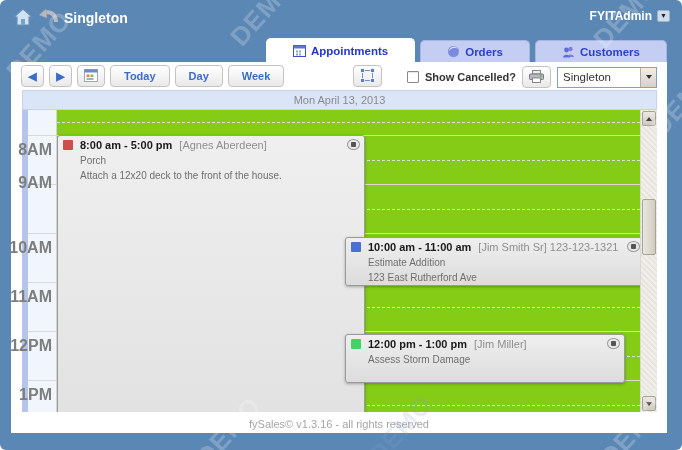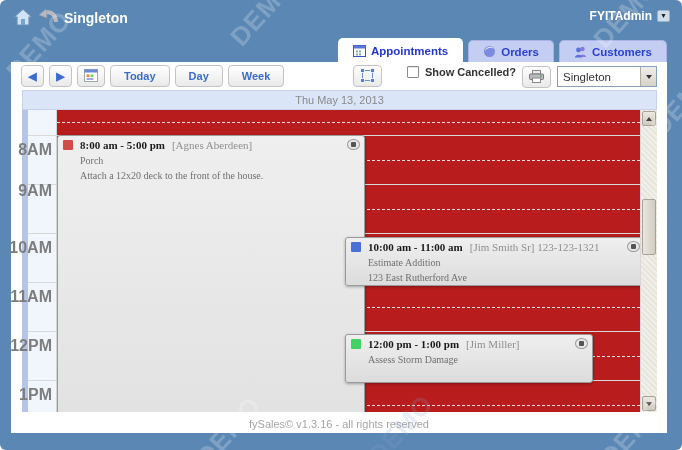--- a/index.html
+++ b/index.html
@@ -13,33 +13,33 @@
   .context-label { position:absolute; left:64px; top:10px; color:#fff; font-size:14px; font-weight:bold; }
   .page-title { position:absolute; left:0; right:0; top:3px; text-align:center; color:#fff;
                 font-size:23px; font-weight:bold; text-shadow:0 1px 2px rgba(0,0,0,0.25); }
   .user-menu { position:absolute; right:12px; top:9px; display:flex; align-items:center; gap:5px;
                color:#fff; font-size:12px; font-weight:bold; cursor:pointer; }
   .user-caret { display:inline-block; width:13px; height:12px; background:#cfdcea; border:1px solid #9fb4c8;
                 border-radius:2px; font-size:7px; line-height:10px; text-align:center; color:#223; }
 
   
   .tab-row { position:absolute; right:15px; bottom:0; display:flex; align-items:flex-end; gap:5px; }
-  .tab { height:22px; padding:0 14px; display:flex; align-items:center; gap:5px;
+  .tab { height:22px; padding:0 26px; display:flex; align-items:center; gap:5px;
          background:#c4cef2; border:1px solid #a9b4e4; border-bottom:none;
          border-radius:5px 5px 0 0; color:#2b3fd0; font-size:11.5px; font-weight:bold; cursor:pointer; }
   .tab.active { background:#fff; height:24px; color:#2436cf; border-color:#fff; }
   .tab svg { display:block; }
 
   
   .content { position:absolute; left:11px; top:62px; width:656px; height:371px; background:#fff; }
 
   
   .toolbar { position:absolute; left:0; right:0; top:0; height:28px; }
   .tb-left { position:absolute; left:10px; top:3px; display:flex; gap:5px; align-items:center; }
-  .tb-right { position:absolute; right:10px; top:4px; display:flex; gap:6px; align-items:flex-start; }
+  .tb-right { position:absolute; right:10px; top:4px; display:flex; gap:6px; align-items:center; }
   .tb-btn { height:22px; min-width:23px; padding:0 6px; background:linear-gradient(#ffffff,#e9e9e9);
             border:1px solid #c3c3c3; border-radius:4px; color:#3a6dcb; font-size:11px; font-weight:bold;
             display:flex; align-items:center; justify-content:center; cursor:pointer; }
   .tb-btn.text { padding:0 13px; }
   .tb-arrow { font-size:11px; line-height:1; }
   .expand-btn { margin-left:64px; }
   .checkbox { width:12px; height:12px; background:#fff; border:1px solid #8a8a8a; border-radius:1px;
               box-shadow:inset 0 1px 1px rgba(0,0,0,0.1); cursor:pointer; }
   .cb-label { font-size:11px; font-weight:bold; color:#333; }
   .select { width:100px; height:21px; background:#fff; border:1px solid #8aa0b8; display:flex;
@@ -52,30 +52,30 @@
 
   
   .calendar { position:absolute; left:11px; top:28px; width:635px; height:322px; }
   .date-header { height:20px; background:#dbe5f8; border:1px solid #c9d2ec; text-align:center;
                  font-size:11px; color:#8a8a8a; line-height:19px; }
   .cal-body { position:absolute; top:20px; left:0; right:0; bottom:0; display:flex; }
   .gutter { width:35px; background:#f1f6fd; border-left:6px solid #b7c4ea; border-right:1px solid #d4d4d4;
             position:relative; }
   .gutter-line { position:absolute; left:0; right:0; height:0; border-top:1px solid #d9d9d9; }
   .time-label { position:absolute; right:4px; font-size:16px; font-weight:bold; color:#7d7d7d; }
-  .grid { flex:1; position:relative; background:#b91c1c; overflow:hidden;font-family:Liberation Serif, serif; }
+  .grid { flex:1; position:relative; background:#84cc16; overflow:hidden; }
   .hline { position:absolute; left:0; right:0; height:0; border-top:1px solid #d9d9d9; }
   .hline.dashed { border-top:1px dashed #dedede; }
 
   
   .appt { position:absolute; background:linear-gradient(#efefef,#dcdcdc); border:1px solid #9a9a9a;
           border-radius:3px; box-shadow:0 1px 3px rgba(0,0,0,0.3); padding:3px 5px; overflow:hidden; cursor:pointer; }
   .appt-1 { left:0;   top:25px;  width:308px; height:400px; z-index:1; }
   .appt-2 { left:288px; top:127px; width:300px; height:49px; z-index:2; }
-  .appt-3 { left:288px; top:224px; width:248px; height:49px; z-index:2; }
+  .appt-3 { left:288px; top:224px; width:280px; height:49px; z-index:2; }
   .appt-head { display:flex; align-items:center; gap:7px; white-space:nowrap; }
   .cat-square { width:10px; height:10px; border-radius:1px; flex:0 0 auto; }
   .appt-time { font-size:11px; font-weight:bold; color:#1a1a1a; }
   .appt-who { font-size:11px; color:#8f8f8f; overflow:hidden; }
   .note-icon { position:absolute; top:3px; right:4px; width:13px; height:11px; background:#e8e8e8;
                border:1px solid #9a9a9a; border-radius:50%; cursor:pointer; }
   .note-dot { position:absolute; left:3px; top:2px; width:5px; height:5px; background:#555; border-radius:1px; }
   .appt-line { margin-left:17px; margin-top:4px; font-size:10px; color:#6f6f6f; line-height:11px; white-space:nowrap; }
 
   
@@ -219,32 +219,32 @@
         <div class="select">
           <span class="select-value">Singleton</span>
           <span class="select-btn">
               <span class="tri-down-sm"></span>
             </span>
         </div>
       </div>
     </div>
 
     <div class="calendar">
-      <div class="date-header">Thu May 13, 2013</div>
+      <div class="date-header">Mon April 13, 2013</div>
       <div class="cal-body">
 
         <div class="gutter">
           <div class="gutter-line" style="top:25px"></div>
           <div class="gutter-line" style="top:74px"></div>
           <div class="gutter-line" style="top:123px"></div>
           <div class="gutter-line" style="top:172px"></div>
           <div class="gutter-line" style="top:221px"></div>
           <div class="gutter-line" style="top:270px"></div>
           <div class="time-label" style="top:31px">8AM</div>
-          <div class="time-label" style="top:72px">9AM</div>
+          <div class="time-label" style="top:64px">9AM</div>
           <div class="time-label" style="top:129px">10AM</div>
           <div class="time-label" style="top:178px">11AM</div>
           <div class="time-label" style="top:227px">12PM</div>
           <div class="time-label" style="top:276px">1PM</div>
         </div>
 
         <div class="grid">
           <div class="hline dashed" style="top:12px"></div>
           <div class="hline" style="top:25px"></div>
           <div class="hline dashed" style="top:50px"></div>

